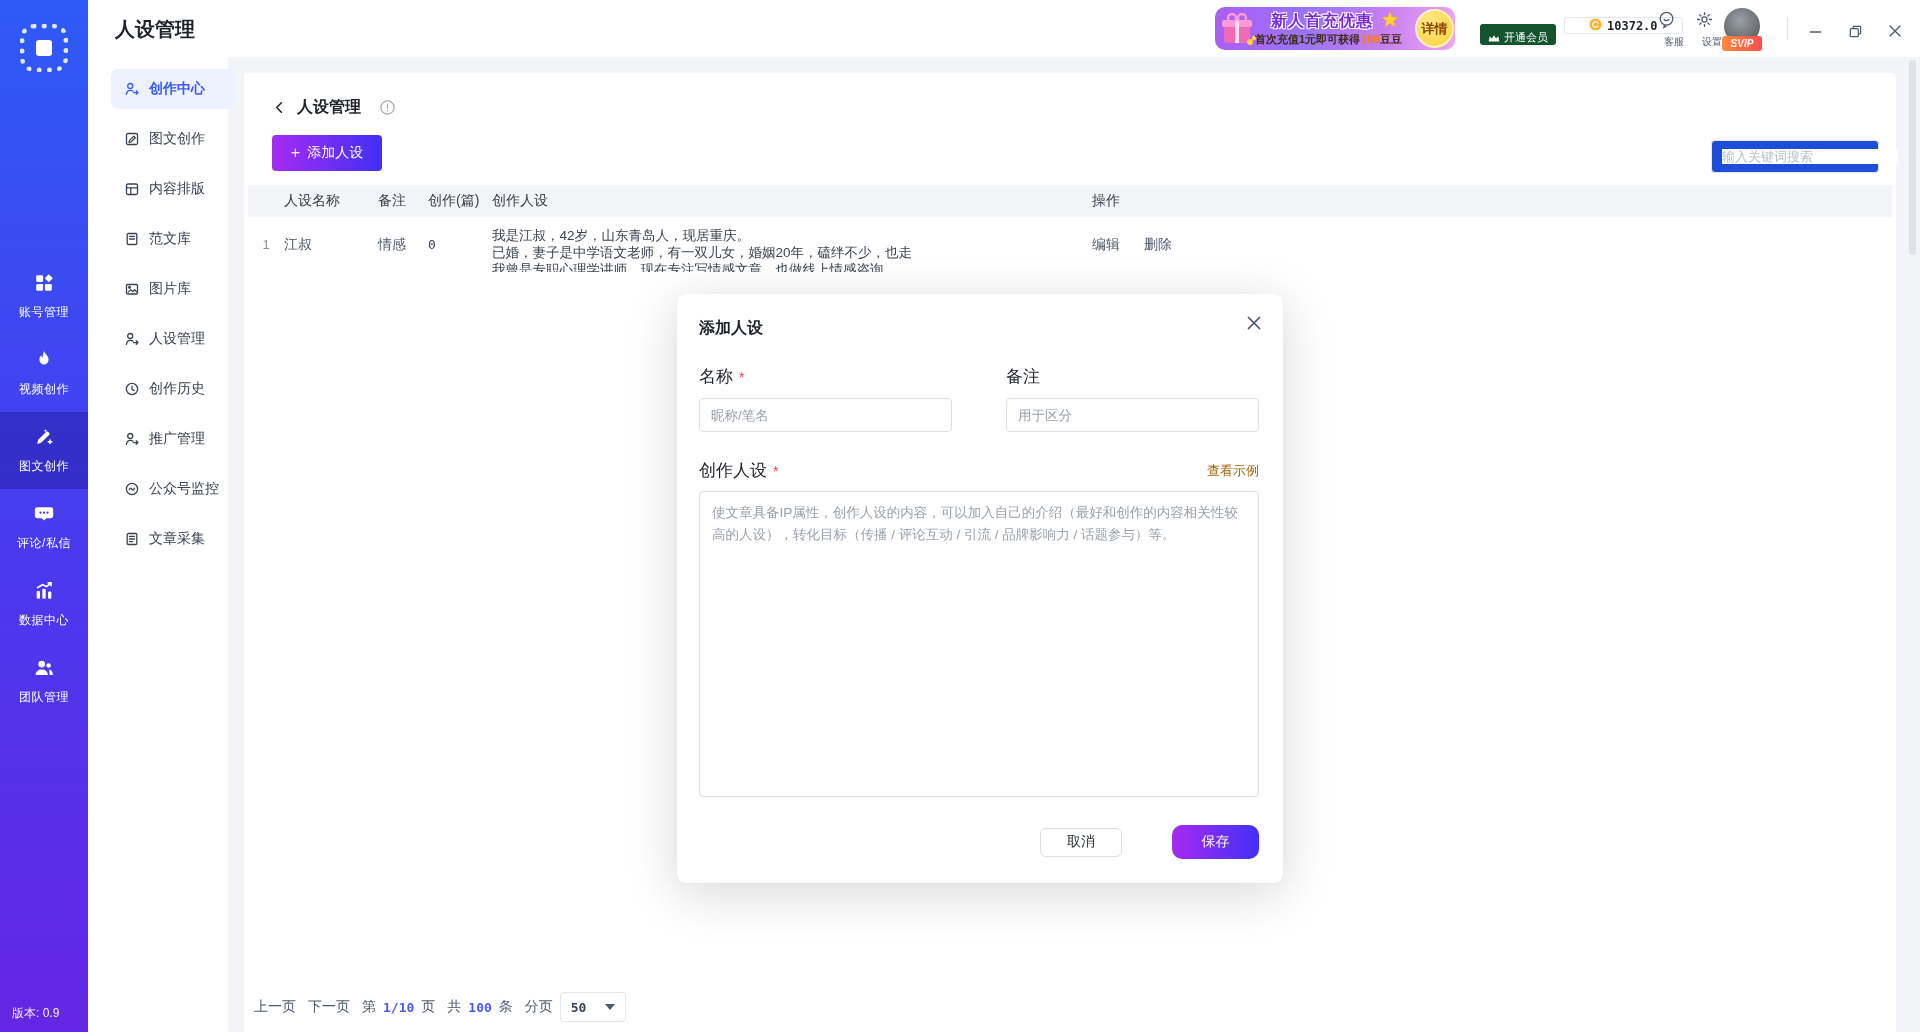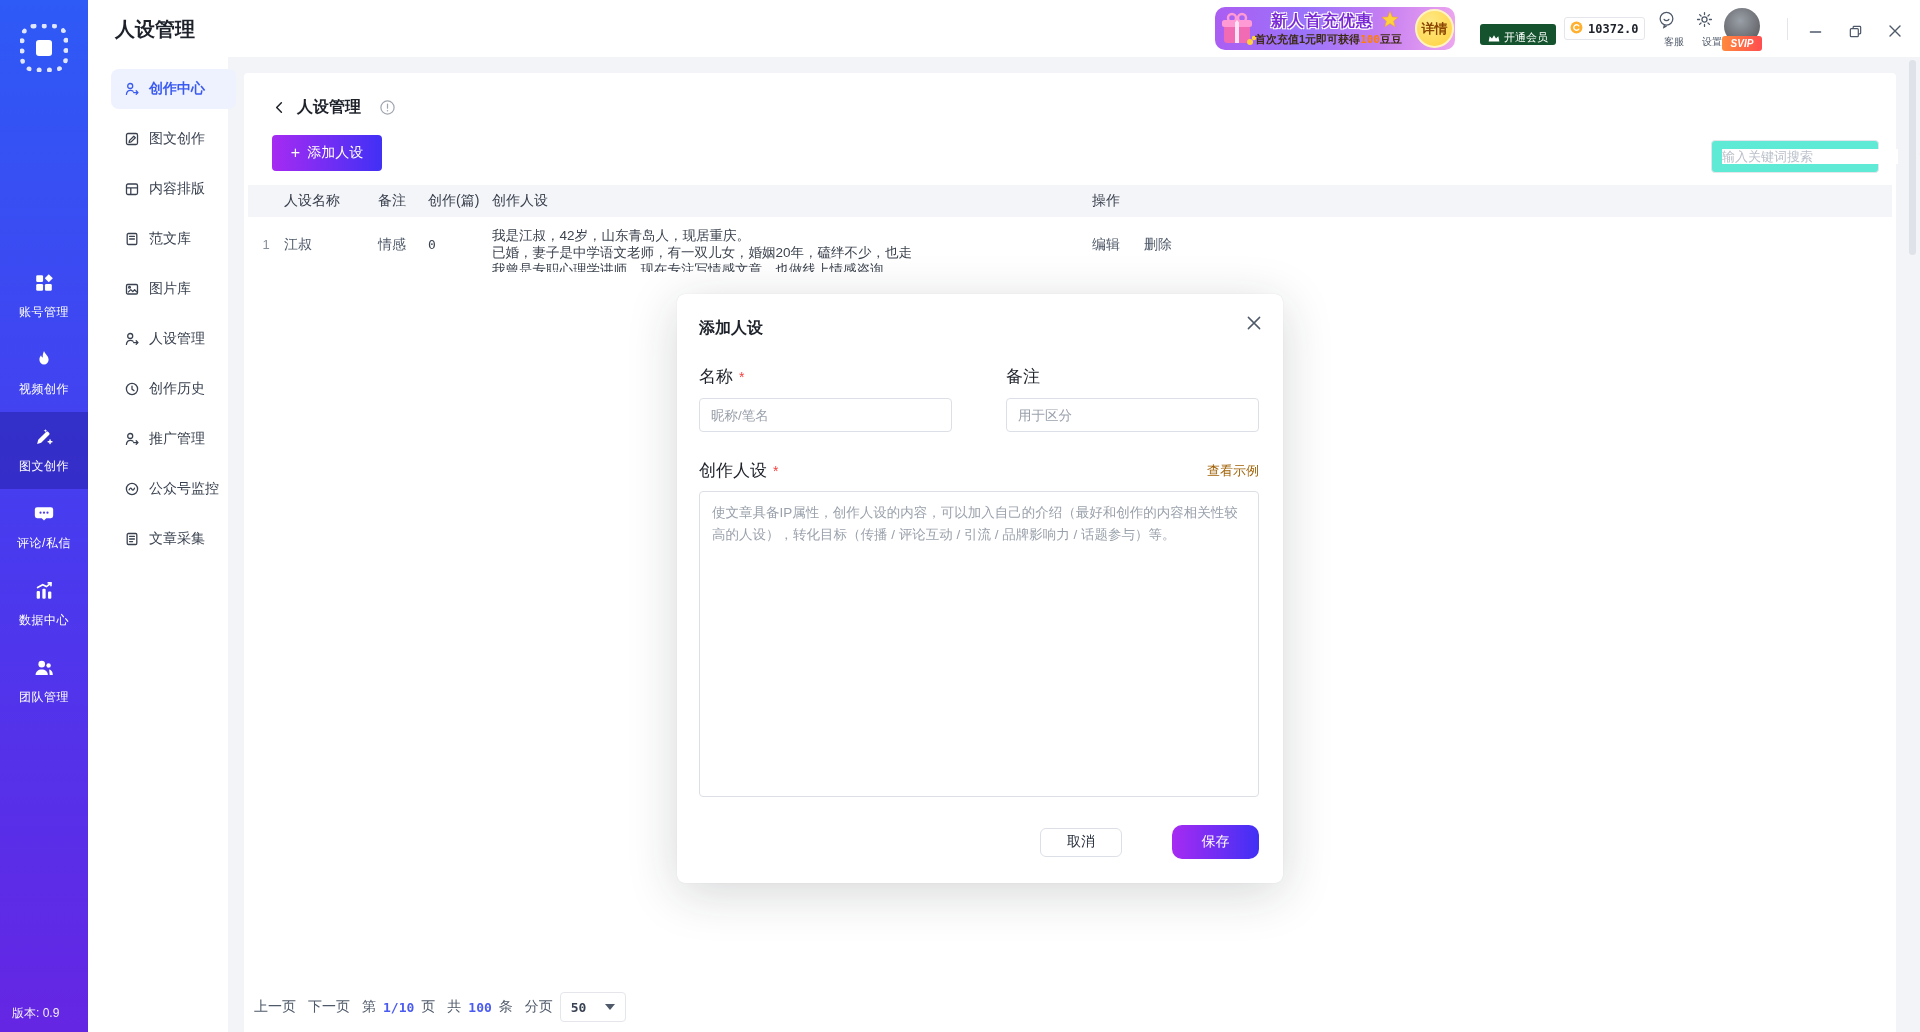--- a/index.html
+++ b/index.html
@@ -37,21 +37,21 @@
   .banner .bn-line2 { position:absolute; left:40px; top:25px; font-size:11px; color:#3c2a12; font-weight:700; white-space:nowrap; }
   .banner .bn-line2 b { color:#ff7d00; }
   .bn-detail { position:absolute; right:1px; top:2px; width:39px; height:39px; border-radius:50%;
     background:radial-gradient(circle at 35% 30%,#ffe884,#ffd23e); border:2px solid #fff3c0;
     display:flex; align-items:center; justify-content:center; font-size:13px; font-weight:700; color:#8a4500; cursor:pointer; }
   .bn-gift { position:absolute; left:4px; top:4px; }
   .bn-star { position:absolute; left:166px; top:4px; }
 
   .vip-btn { position:absolute; left:1392px; top:24px; height:21px; padding:0 8px; background:#14532d; border-radius:3px;
     display:flex; align-items:flex-end; gap:4px; color:#fff; font-size:11px; cursor:pointer; }
-  .coins { position:absolute; left:1476px; top:17px; height:23px; padding:0 5px; background:#fff; border:1px solid #e5e6eb;
+  .coins { position:absolute; left:1476px; top:17px; height:17px; padding:0 24px; background:#fff; border:1px solid #e5e6eb;
     border-radius:3px; display:flex; align-items:center; gap:5px; cursor:pointer; }
   .coins .coin-val { font-size:12px; font-weight:700; color:#1d2129; }
   .hd-tool { position:absolute; top:10px; width:38px; display:flex; flex-direction:column; align-items:center; gap:2px; cursor:pointer; }
   .hd-tool .t-lbl { font-size:10px; color:#4e5969;margin-left:16px; }
   .avatar-wrap { position:absolute; left:1634px; top:8px; width:40px; cursor:pointer; }
   .avatar { width:36px; height:36px; margin-left:2px; border-radius:50%;
     background:radial-gradient(circle at 45% 35%,#9aa0a8,#6d6f74 60%,#4c4e52); }
   .svip { position:absolute; left:0; top:28px; width:40px; height:15px; border-radius:3px;
     background:linear-gradient(90deg,#FF8A3D,#FF4D4F); color:#fff; font-size:10px; font-weight:700; font-style:italic;
     display:flex; align-items:center; justify-content:center; }
@@ -66,21 +66,21 @@
   .crumb .c-title { font-size:16px; font-weight:700; color:#1d2129; }
   .back-btn { display:flex; align-items:center; cursor:pointer; }
   .info-btn { margin-left:8px; cursor:pointer; display:flex; }
 
   .add-btn { margin-top:17px; width:110px; height:36px; border:none; border-radius:4px; cursor:pointer;
     background:linear-gradient(90deg,#A62BF2,#4130F5); color:#fff; font-size:14px;
     display:flex; align-items:center; justify-content:center; gap:7px; font-family:inherit; }
   .add-btn .plus { font-size:16px; font-weight:400; }
 
   .search-box { position:absolute; top:67px; right:17px; width:168px; height:33px; border:1px solid #e5e6eb; border-radius:4px;
-    display:flex; align-items:center; padding:0 10px; background:#5eead4;gap:20px; }
+    display:flex; align-items:center; padding:0 10px; background:#1d4ed8;gap:20px; }
   .search-box input { border:none; outline:none; flex:1; font-size:13px; color:#333; font-family:inherit; }
   .search-box input::placeholder { color:#b9bfc9; }
 
   .ptable { margin:14px -24px 0 -24px; }
   .t-head { display:flex; height:32px; align-items:center; background:#f4f5f9; color:#39404d; font-size:14px; }
   .t-row  { display:flex; height:55px; overflow:hidden; }
   .col-idx { width:36px; text-align:center; flex:0 0 auto; }
   .col-name { width:94px; flex:0 0 auto; }
   .col-note { width:50px; flex:0 0 auto; }
   .col-cnt { width:64px; flex:0 0 auto; }

